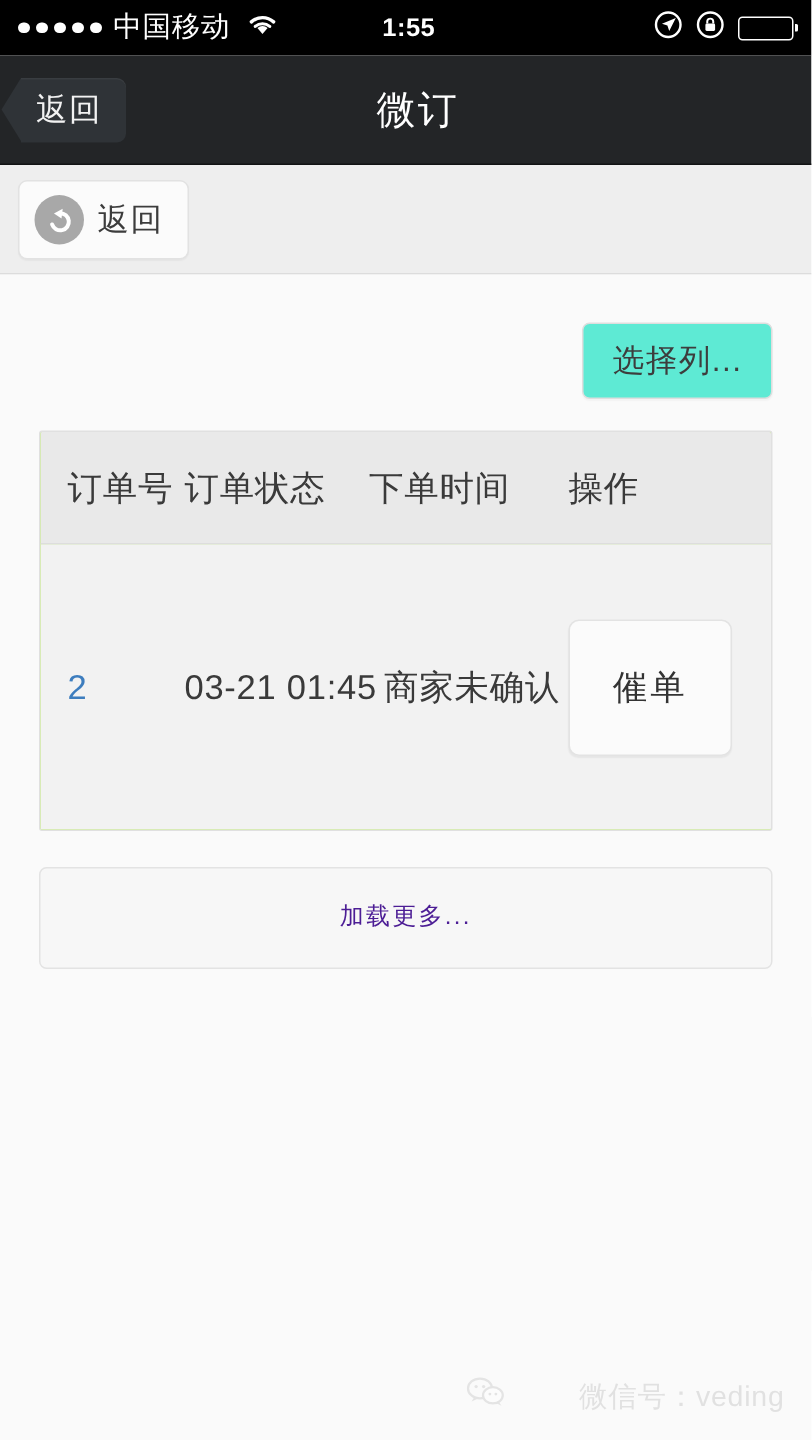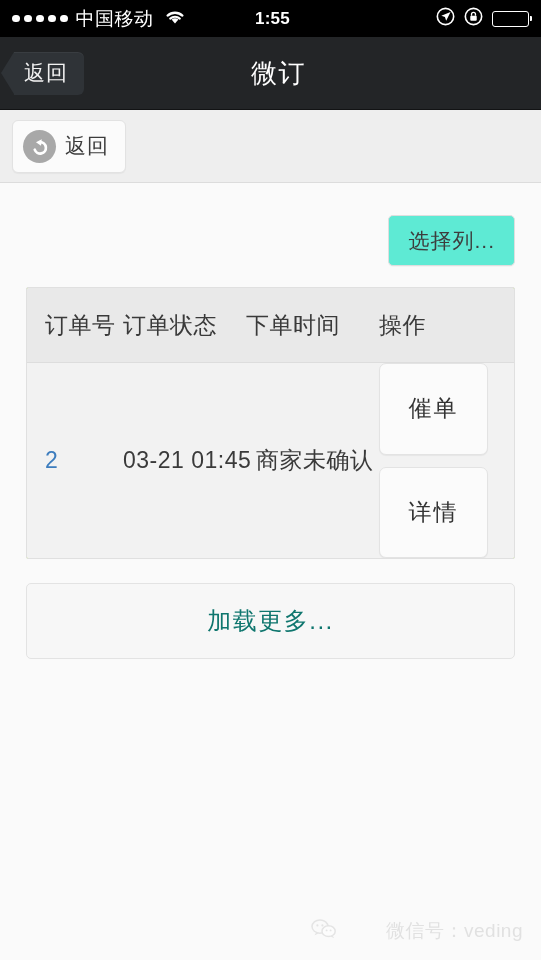--- a/index.html
+++ b/index.html
@@ -278,22 +278,22 @@
     font-family: inherit;
     line-height: 1.1;
   }
 
   .load-more {
     margin-top: 24px;
     width: 100%;
     background: #f7f7f7;
     border: 1px solid #e3e3e3;
     border-radius: 5px;
-    font-size: 24px;
-    color: #0f766e;
+    font-size: 16px;
+    color: #4c1d95;
     padding: 24px 0;
     letter-spacing: 1.5px;
     font-family: inherit;
     box-sizing: border-box;
     line-height: 1.1;
   }
 
   
   .watermark {
     position: absolute;
@@ -389,21 +389,20 @@
     </div>
 
     <div class="tbody-row">
       <div class="td col-id">
         <span class="order-id">2</span>
       </div>
       <div class="td col-time">03-21 01:45</div>
       <div class="td col-state">商家未确认</div>
       <div class="td col-act cell-actions">
         <button class="row-btn">催单</button>
-        <button class="row-btn">详情</button>
       </div>
     </div>
   </div>
 
   <button class="load-more">加载更多...</button>
 </div>
 
 <div class="watermark">
   <span>
     <svg width="26" height="22" viewBox="0 0 26 22">

